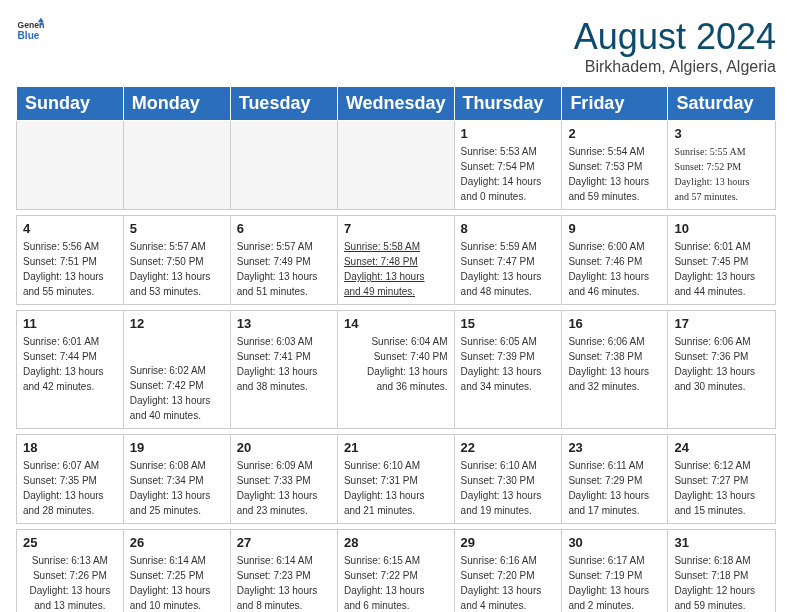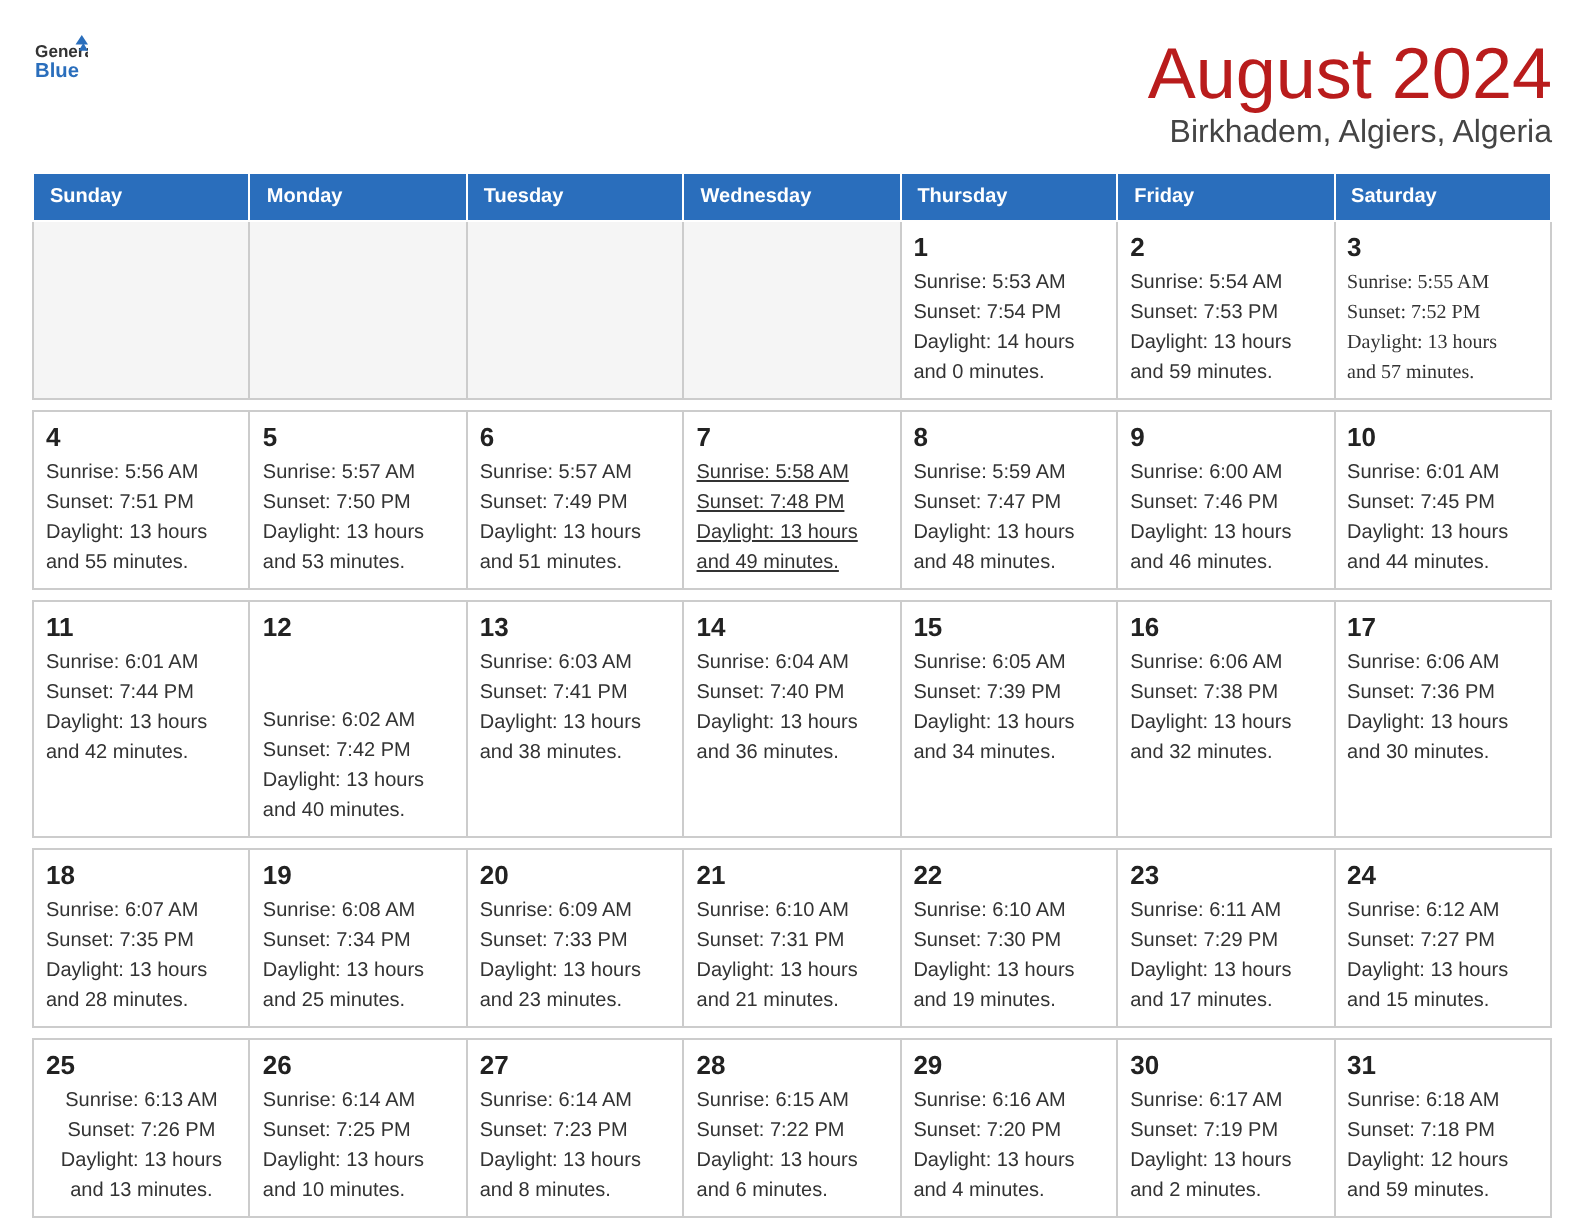--- a/index.html
+++ b/index.html
@@ -24,36 +24,36 @@
     .logo-icon {
       width: 28px;
       height: 28px;
     }
     .title-area {
       text-align: right;
     }
     .title-area h1 {
       font-size: 36px;
       font-weight: normal;
-      color: #b91c1c;
+      color: #0c4a6e;
     }
     .title-area h2 {
       font-size: 16px;
       font-weight: normal;
       color: #444;
     }
     .calendar {
       width: 100%;
       border-collapse: collapse;
     }
     .calendar th {
       background: #2a6ebc;
       color: #fff;
       padding: 6px 8px;
-      font-size: 10px;
+      font-size: 18px;
       text-align: left;
       border: 1px solid #fff;
     }
     .calendar td {
       border: 1px solid #ccc;
       padding: 5px 6px;
       vertical-align: top;
       font-size: 10.5px;
       color: #333;
       background: #fff;
@@ -227,21 +227,21 @@
         </td>
         <td>
           <div class="day-number">13</div>
           <div class="day-info" style="white-space: pre-line;">Sunrise: 6:03 AM
 Sunset: 7:41 PM
 Daylight: 13 hours
 and 38 minutes.</div>
         </td>
         <td>
           <div class="day-number">14</div>
-          <div class="day-info" style="white-space: pre-line;">Sunrise: 6:04 AM
+          <div class="day-info" style="white-space: pre-line; text-align: right;">Sunrise: 6:04 AM
 Sunset: 7:40 PM
 Daylight: 13 hours
 and 36 minutes.</div>
         </td>
         <td>
           <div class="day-number">15</div>
           <div class="day-info" style="white-space: pre-line;">Sunrise: 6:05 AM
 Sunset: 7:39 PM
 Daylight: 13 hours
 and 34 minutes.</div>

